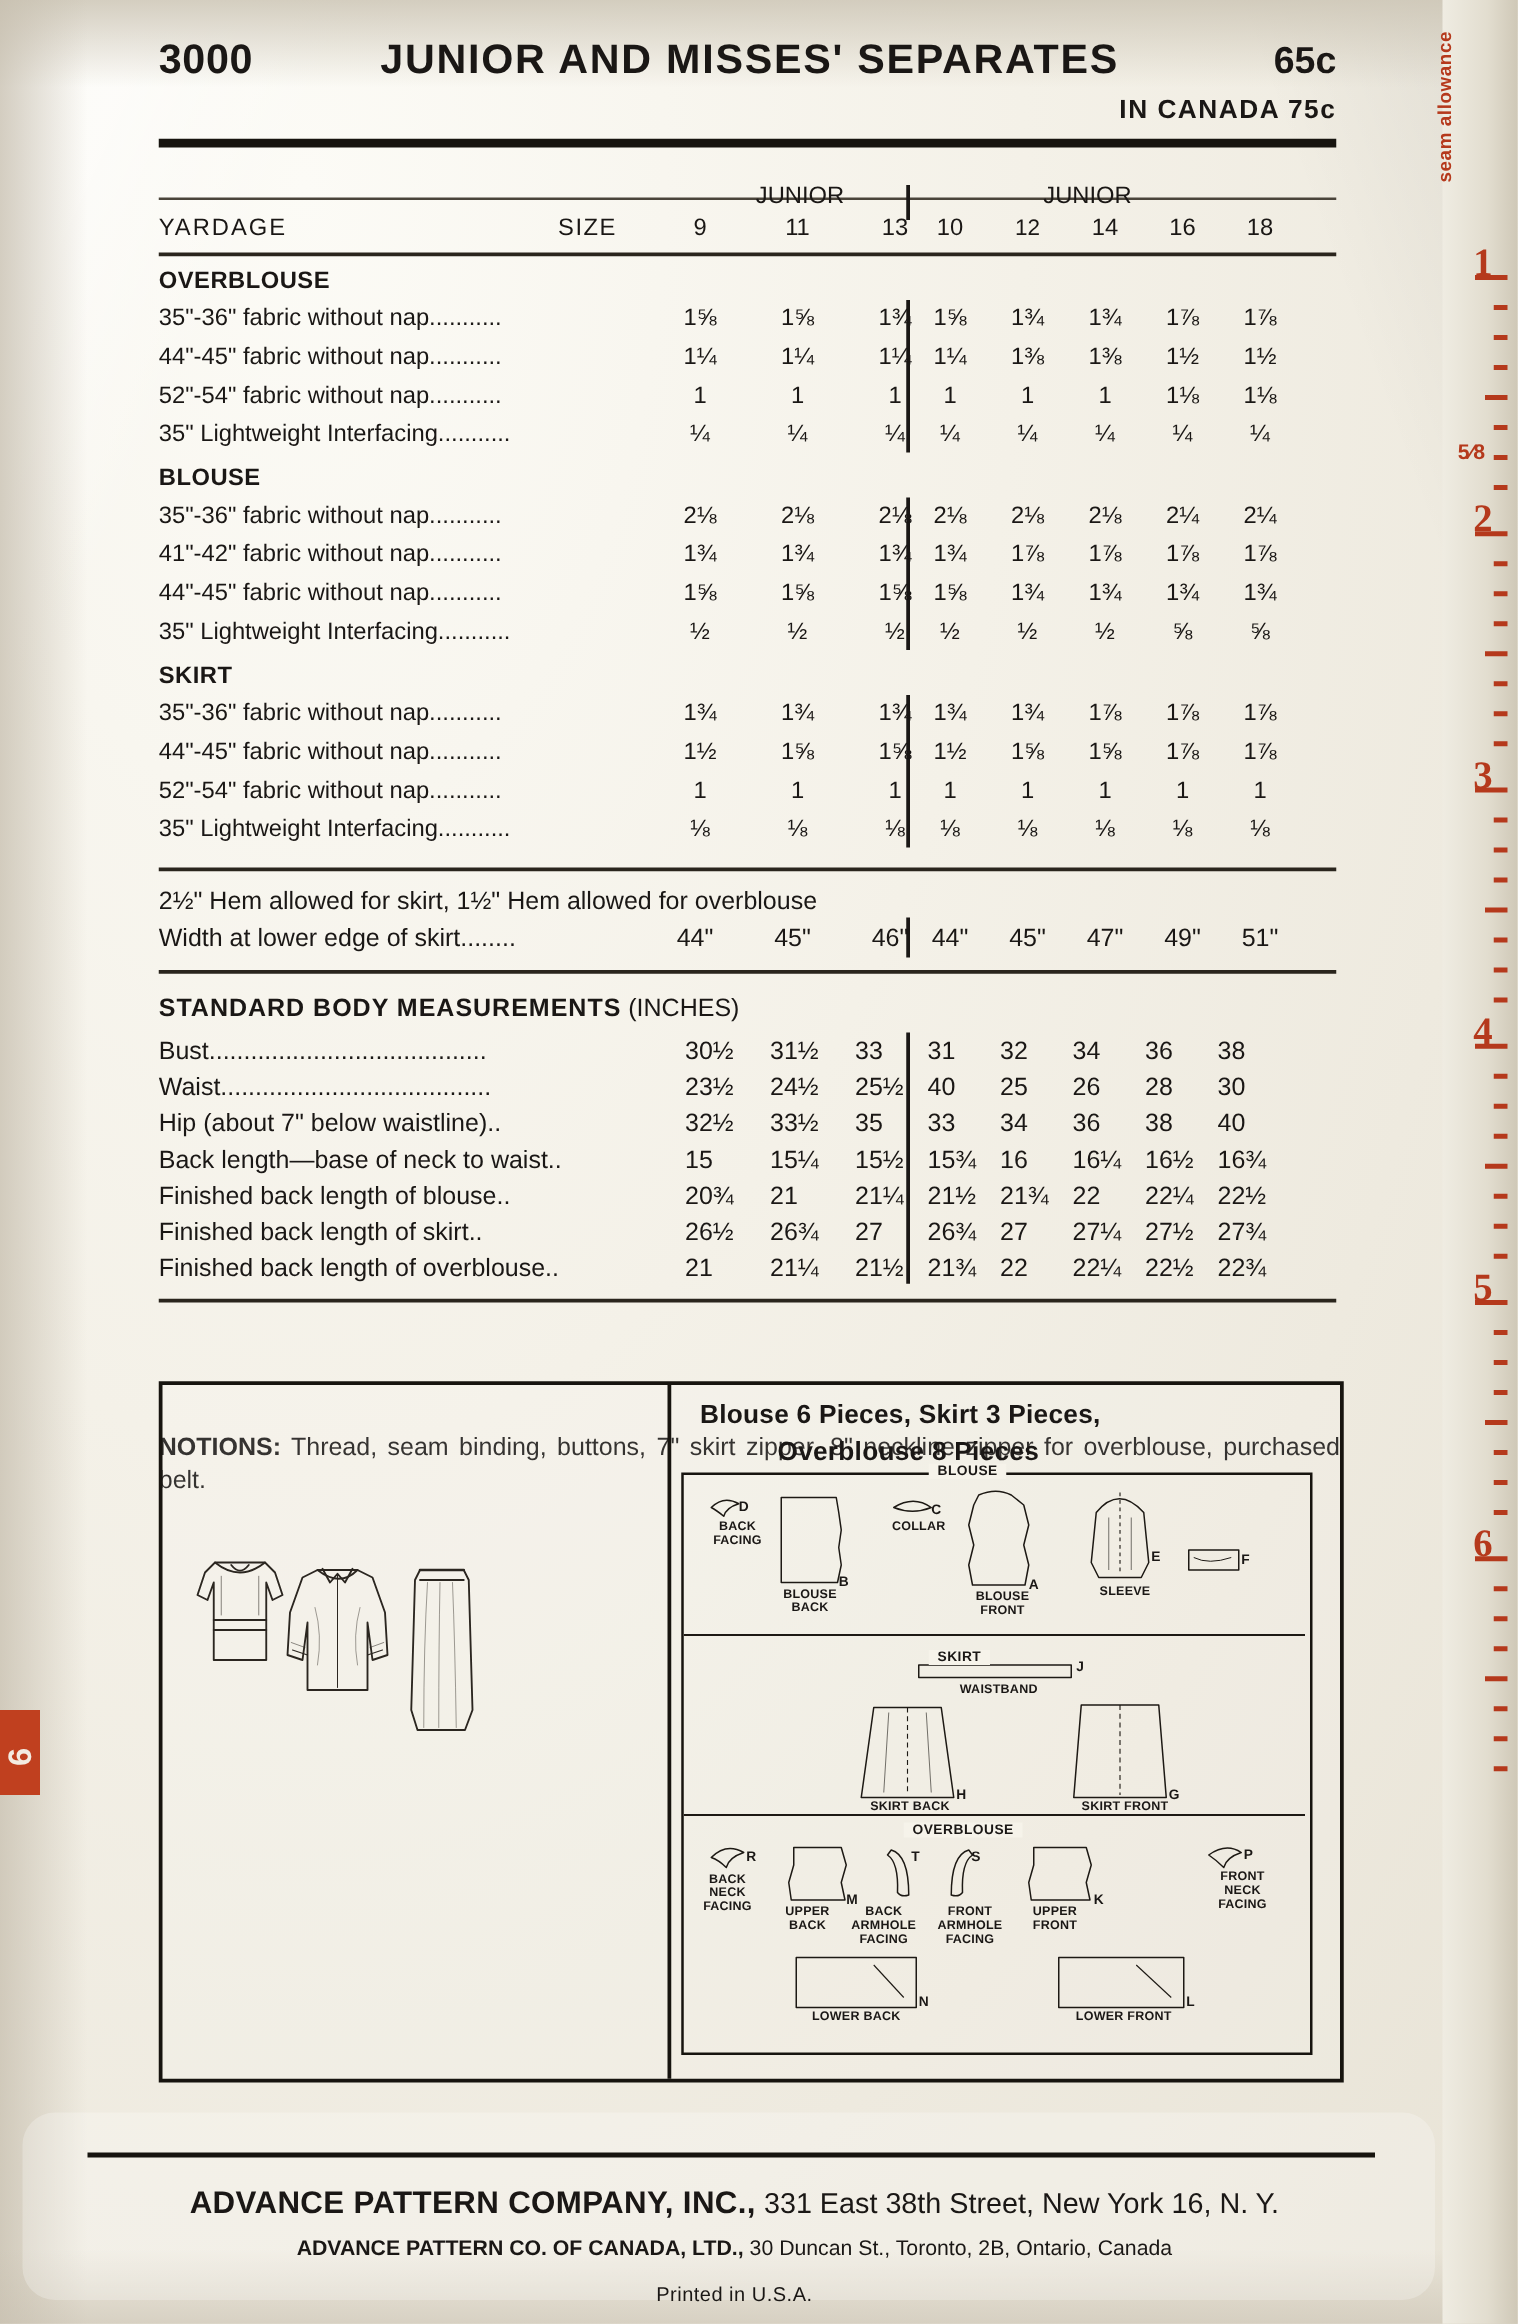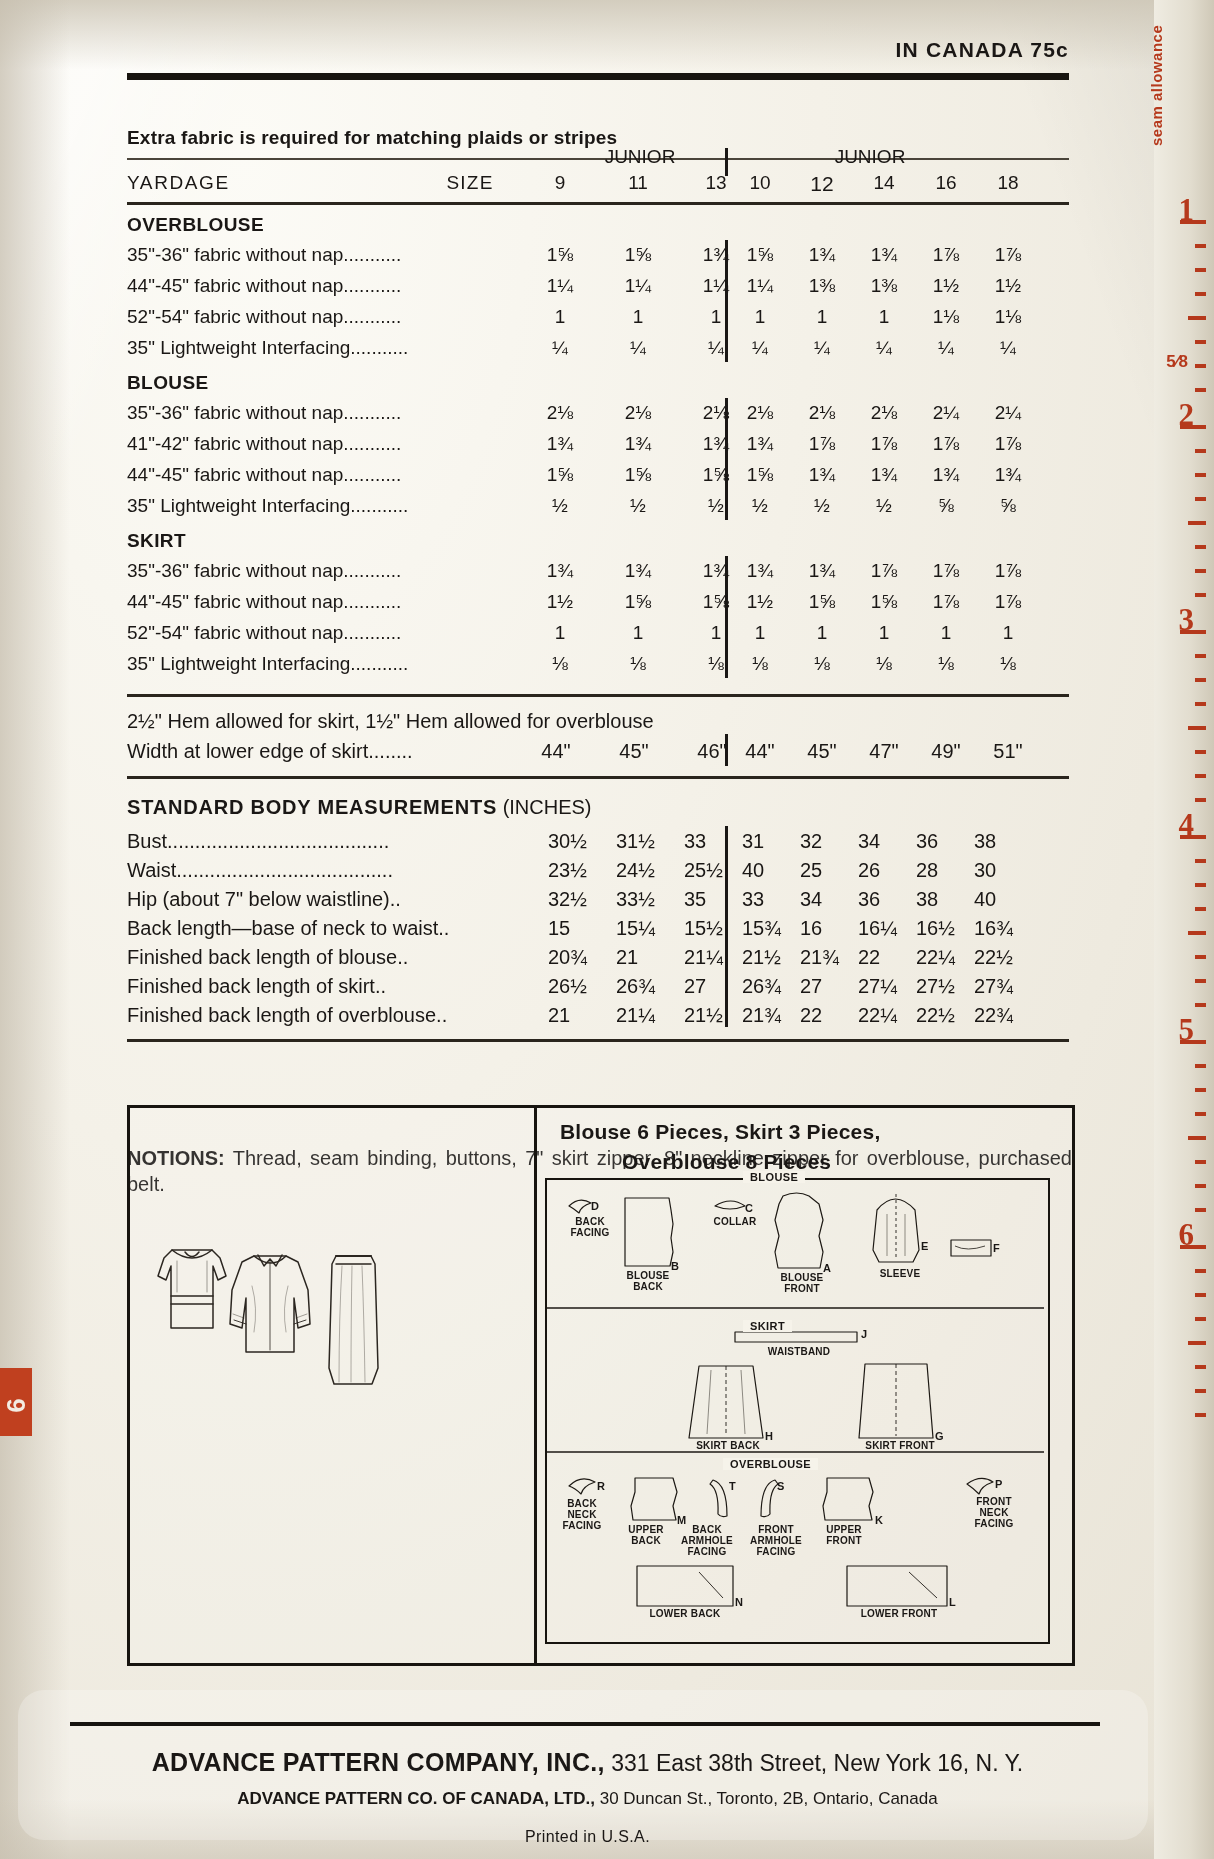--- a/index.html
+++ b/index.html
@@ -198,37 +198,41 @@
     </div>
 </div>
 
 <div id="leftTab">
   <span>6</span>
 </div>
 
 <div id="content">
 
   <div id="hdr">
+    <div id="hdrRow">
+      <div id="patNum">3000</div>
+      <div id="patTitle">JUNIOR AND MISSES' SEPARATES</div>
+      <div id="patPrice">65c</div>
+    </div>
     <div id="canPrice">IN CANADA 75c</div>
     <div id="hdrRule"></div>
   </div>
 
-  <div id="extraFabric">Extra fabric is required for matching plaids or stripes</div>
   <div id="rule2"></div>
 
   <div id="yardageTable" style="position: absolute; left: 0px; top: 0px; width: 1214px; height: 700px;">
       <div style="position: absolute; left: 560px; top: 146px; width: 160px; text-align: center; font-size: 19px;">JUNIOR</div>
       <div style="position: absolute; left: 790px; top: 146px; width: 160px; text-align: center; font-size: 19px;">JUNIOR</div>
       <div style="position: absolute; left: 127px; top: 172px; width: 250px; text-align: left; font-size: 19px; letter-spacing: 1.6px;">YARDAGE</div>
       <div style="position: absolute; left: 430px; top: 172px; width: 80px; text-align: center; font-size: 19px; letter-spacing: 1.2px;">SIZE</div>
       <div style="position: absolute; left: 538px; top: 172px; width: 44px; text-align: center; font-size: 19px;">9</div>
       <div style="position: absolute; left: 616px; top: 172px; width: 44px; text-align: center; font-size: 19px;">11</div>
       <div style="position: absolute; left: 694px; top: 172px; width: 44px; text-align: center; font-size: 19px;">13</div>
       <div style="position: absolute; left: 738px; top: 172px; width: 44px; text-align: center; font-size: 19px;">10</div>
-      <div style="position: absolute; left: 800px; top: 172px; width: 44px; text-align: center; font-size: 21px;">12</div>
+      <div style="position: absolute; left: 800px; top: 172px; width: 44px; text-align: center; font-size: 18px;">12</div>
       <div style="position: absolute; left: 862px; top: 172px; width: 44px; text-align: center; font-size: 19px;">14</div>
       <div style="position: absolute; left: 924px; top: 172px; width: 44px; text-align: center; font-size: 19px;">16</div>
       <div style="position: absolute; left: 986px; top: 172px; width: 44px; text-align: center; font-size: 19px;">18</div>
       <div class="divider" style="left: 127px; top: 202px; width: 942px; height: 3px;"></div>
       <div class="splitbar" style="left: 725px; top: 148px; height: 28px;"></div>
       <div style="position: absolute; left: 127px; top: 214px; width: 300px; text-align: left; font-size: 19px; font-weight: 700; letter-spacing: 0.4px;">OVERBLOUSE</div>
       <div style="position: absolute; left: 127px; top: 244px; width: 430px; text-align: left; font-size: 19px; white-space: nowrap;">35"-36" fabric without nap...........</div>
       <div style="position: absolute; left: 530px; top: 244px; width: 60px; text-align: center; font-size: 19px;">1⅝</div>
       <div style="position: absolute; left: 608px; top: 244px; width: 60px; text-align: center; font-size: 19px;">1⅝</div>
       <div style="position: absolute; left: 686px; top: 244px; width: 60px; text-align: center; font-size: 19px;">1¾</div>

